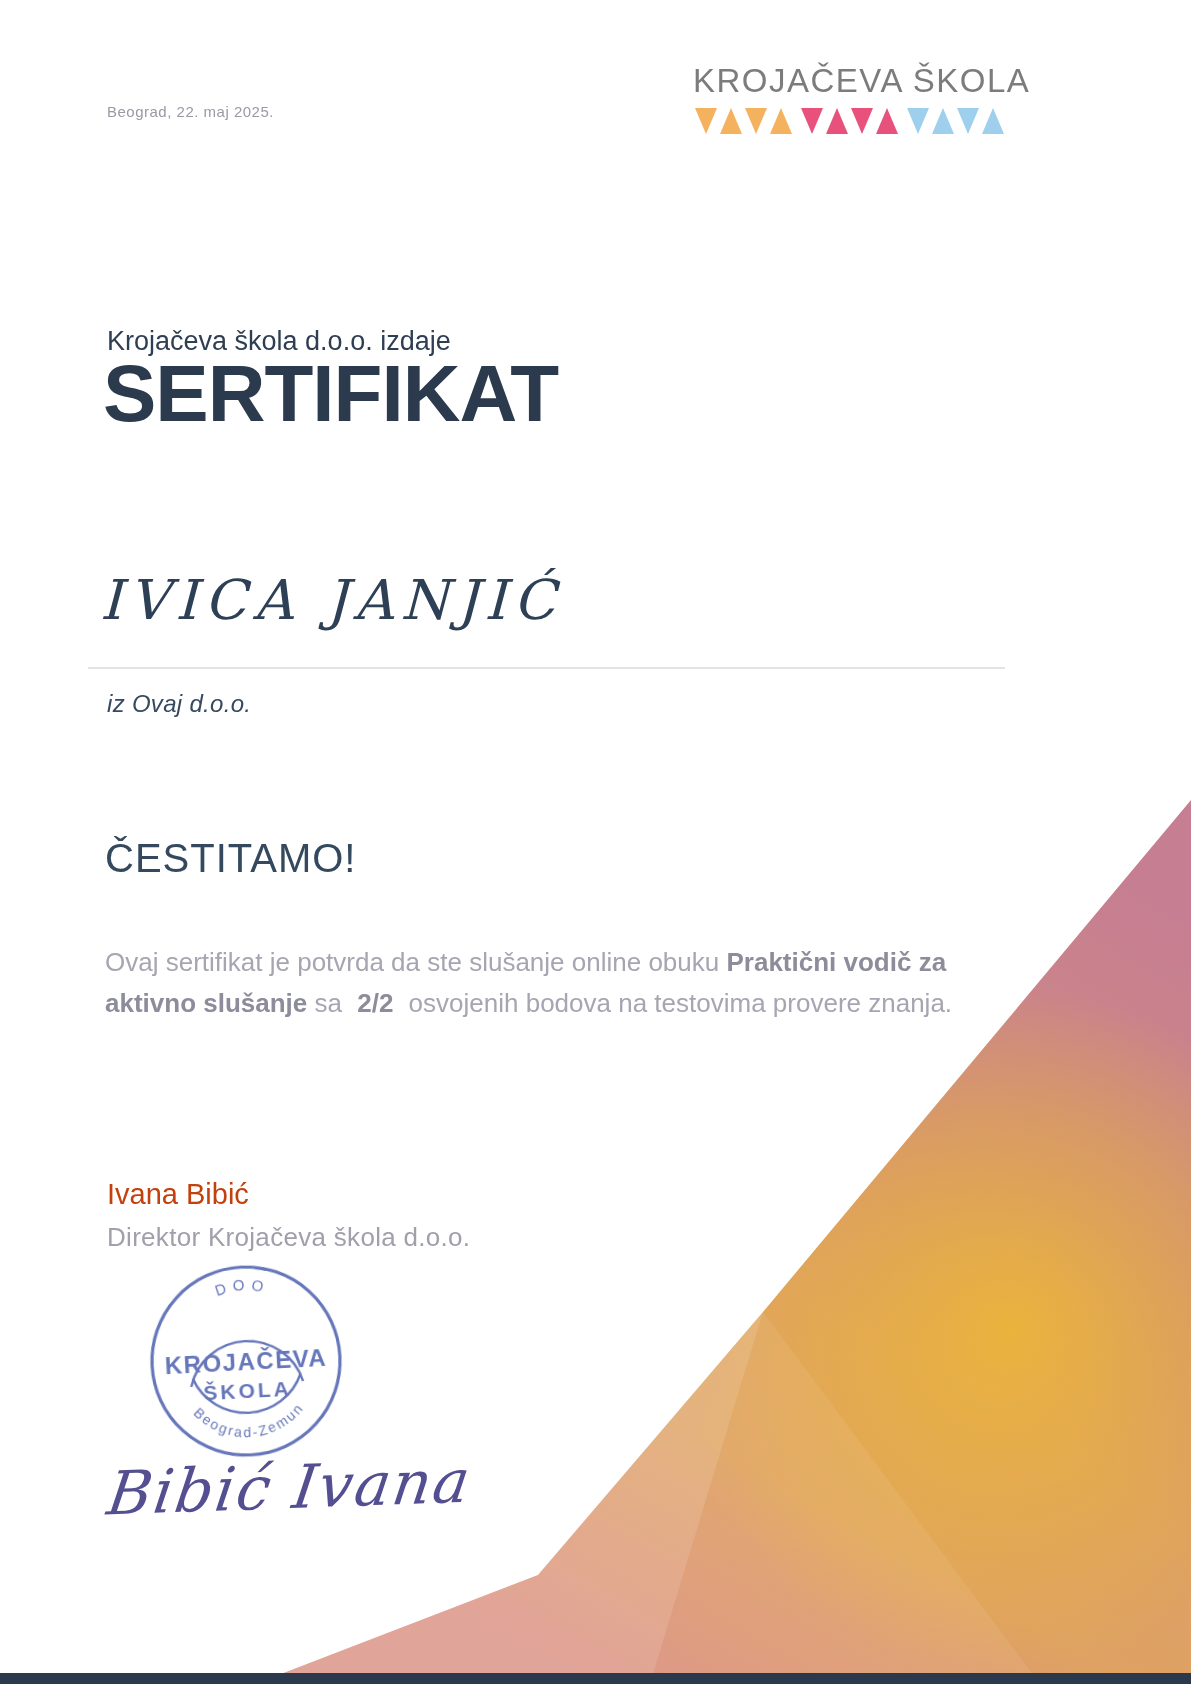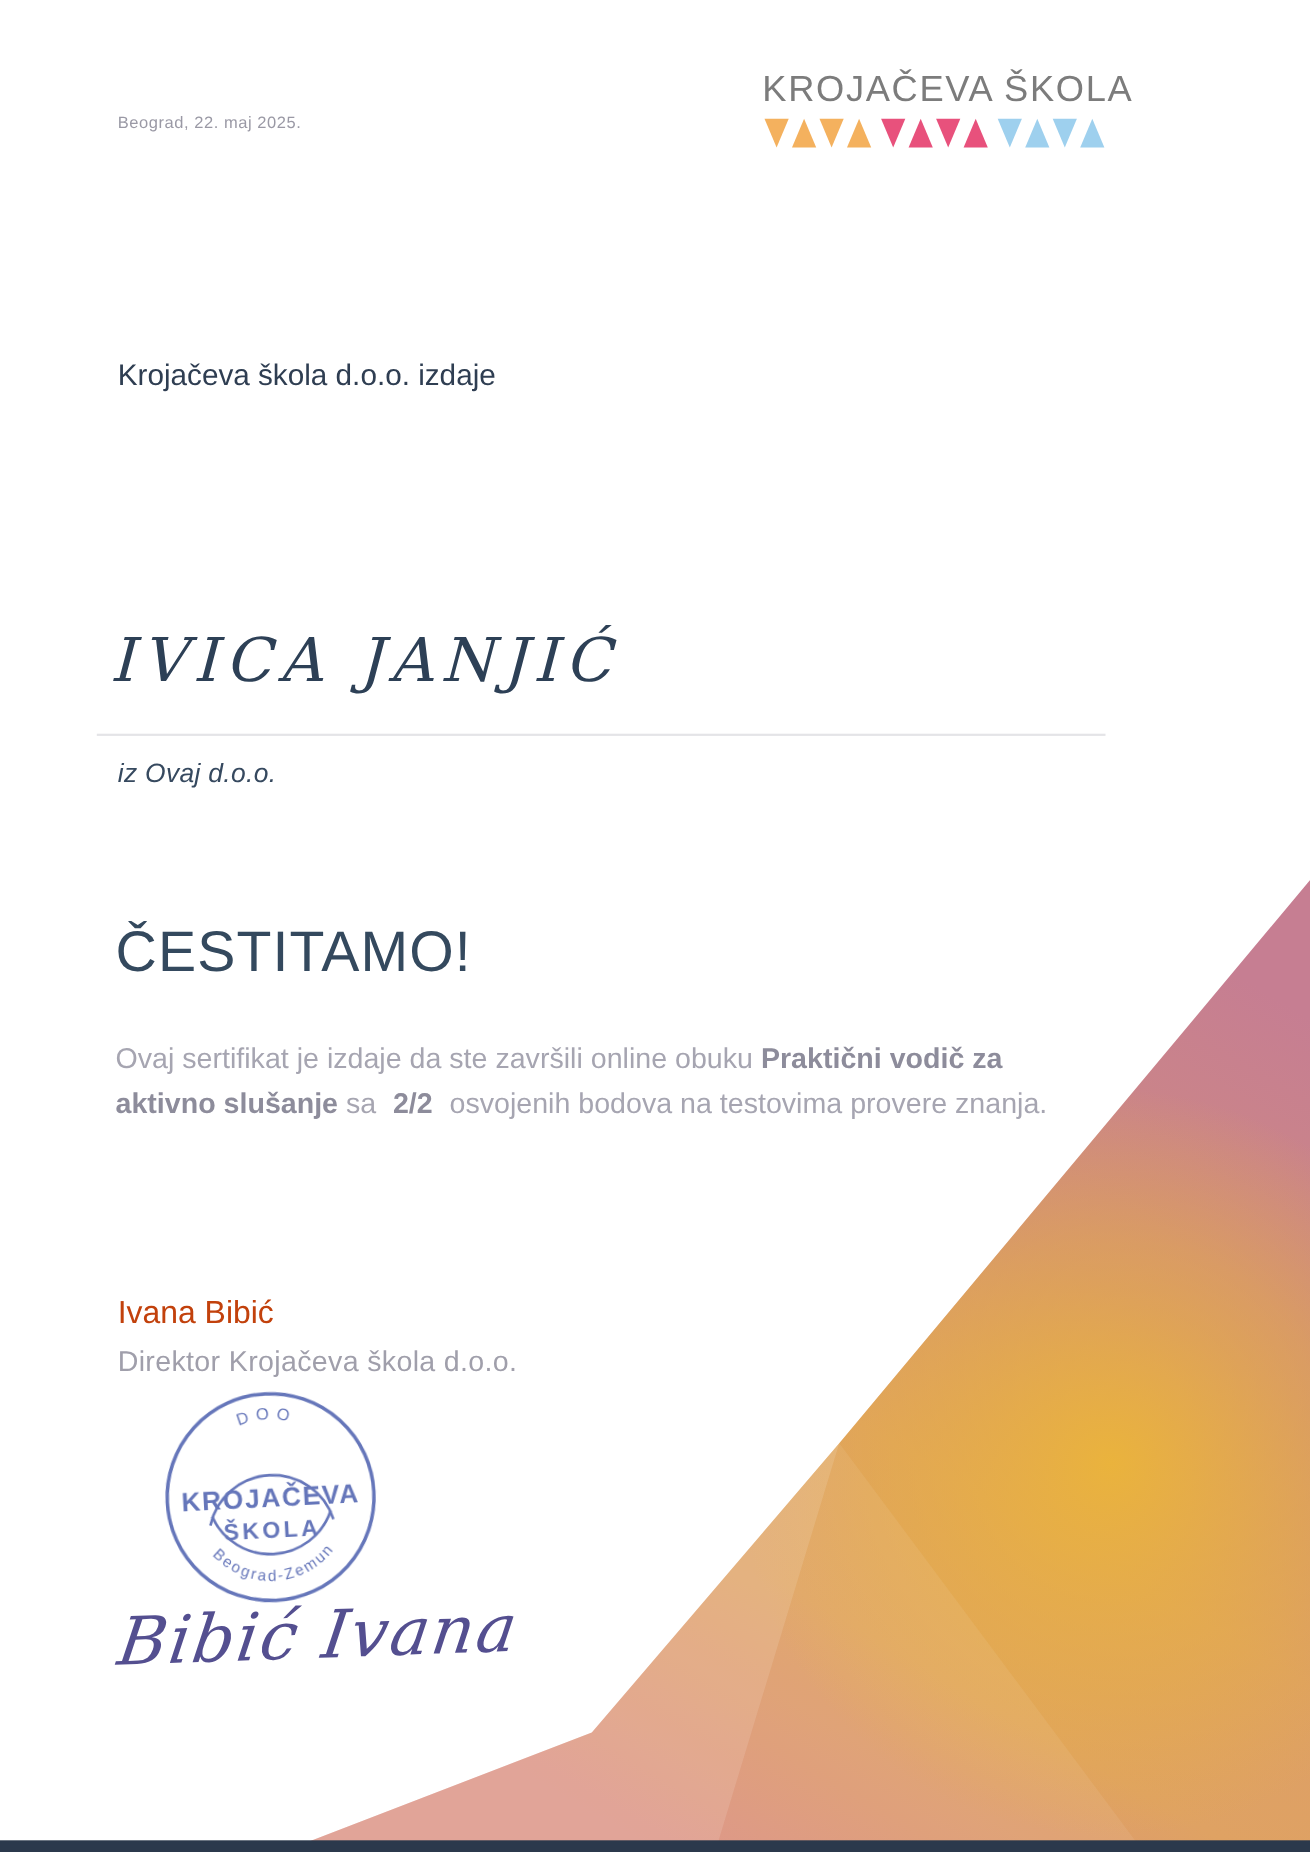--- a/index.html
+++ b/index.html
@@ -42,21 +42,21 @@
     transform: skewX(-4deg); white-space: nowrap;
   }
   .name-underline { left: 88px; top: 667px; width: 917px; height: 2px; background: #e4e4e7; }
   .company {
     left: 107px; top: 690px;
     font-style: italic; font-size: 24px; color: #36495f; letter-spacing: 0.3px;
   }
 
   .congrats-heading {
     left: 105px; top: 836px;
-    font-size: 52px; color: #34495e; letter-spacing: 1px;
+    font-size: 40px; color: #34495e; letter-spacing: 1px;
   }
   .congrats-body {
     left: 105px; top: 942px; width: 960px;
     font-size: 26px; line-height: 41px; color: #a6a5b1;
   }
   .congrats-body b { color: #8d8c9b; font-weight: 700; margin-top: 43px; }
   .congrats-body .score { margin: 0 8px; }
 
   .signatory-name { left: 107px; top: 1178px; font-size: 29px; font-weight: 500; color: #c2410c; }
   .signatory-role { left: 107px; top: 1222px; font-size: 26px; color: #a09fab; letter-spacing: 0.3px; }
@@ -104,27 +104,28 @@
   </svg>
 
   <div class="abs date">Beograd, 22. maj 2025.</div>
 
   <div class="abs logo-wrap">
     <div class="logo-text">KROJAČEVA ŠKOLA</div>
     <div class="band" id="logo-band"><span class="tri down" style="border-top-color: rgb(244, 177, 94);"></span><span class="tri up" style="border-bottom-color: rgb(244, 177, 94);"></span><span class="tri down" style="border-top-color: rgb(244, 177, 94);"></span><span class="tri up" style="border-bottom-color: rgb(244, 177, 94);"></span><span class="tri down gap" style="border-top-color: rgb(232, 81, 124);"></span><span class="tri up" style="border-bottom-color: rgb(232, 81, 124);"></span><span class="tri down" style="border-top-color: rgb(232, 81, 124);"></span><span class="tri up" style="border-bottom-color: rgb(232, 81, 124);"></span><span class="tri down gap" style="border-top-color: rgb(158, 208, 238);"></span><span class="tri up" style="border-bottom-color: rgb(158, 208, 238);"></span><span class="tri down" style="border-top-color: rgb(158, 208, 238);"></span><span class="tri up" style="border-bottom-color: rgb(158, 208, 238);"></span></div>
   </div>
 
   <div class="abs issuer">Krojačeva škola d.o.o. izdaje</div>
+  <div class="abs title">SERTIFIKAT</div>
 
   <div class="abs recipient-name">IVICA JANJIĆ</div>
   <div class="abs name-underline"></div>
   <div class="abs company">iz Ovaj d.o.o.</div>
 
   <div class="abs congrats-heading">ČESTITAMO!</div>
-  <div class="abs congrats-body" id="congrats-body"><span>Ovaj sertifikat je izdaje da ste završili online obuku </span><b>Praktični vodič za</b><br><b>aktivno slušanje</b><span> sa </span><b class="score">2/2</b><span> osvojenih bodova na testovima provere znanja.</span></div>
+  <div class="abs congrats-body" id="congrats-body"><span>Ovaj sertifikat je potvrda da ste slušanje online obuku </span><b>Praktični vodič za</b><br><b>aktivno slušanje</b><span> sa </span><b class="score">2/2</b><span> osvojenih bodova na testovima provere znanja.</span></div>
 
   <div class="abs signatory-name">Ivana Bibić</div>
   <div class="abs signatory-role">Direktor Krojačeva škola d.o.o.</div>
 
   <svg class="abs stamp" width="200" height="206" viewBox="0 0 200 206">
     <defs>
       <filter id="stampBlur">
           <feGaussianBlur stdDeviation="0.45"></feGaussianBlur>
         </filter>
     </defs>

